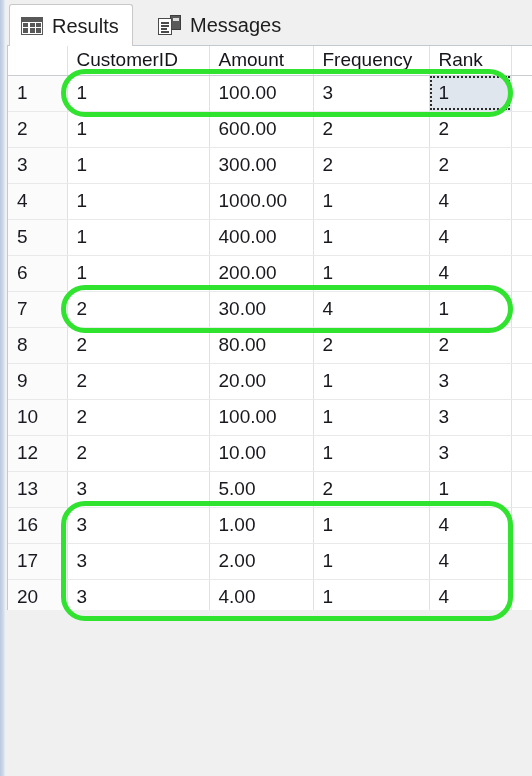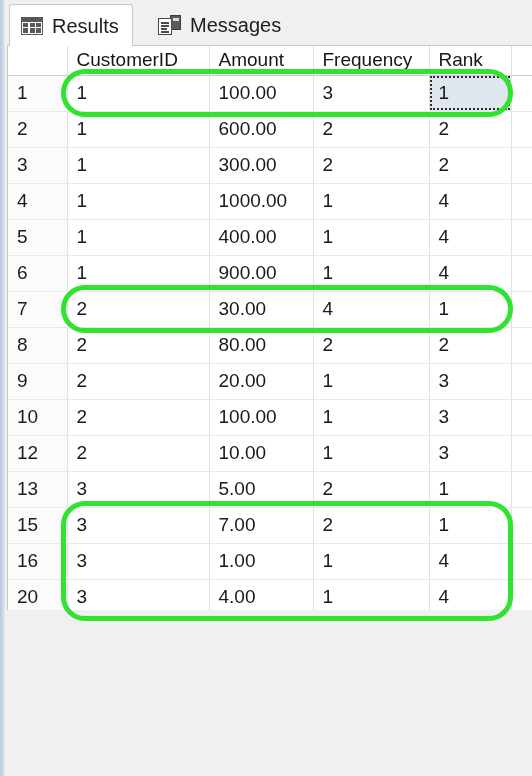--- a/index.html
+++ b/index.html
@@ -324,21 +324,21 @@
             <td class="rownum">5</td>
             <td>1</td>
             <td>400.00</td>
             <td>1</td>
             <td>4</td>
             <td class="pad-cell"></td>
           </tr>
           <tr>
             <td class="rownum">6</td>
             <td>1</td>
-            <td>900.00</td>
+            <td>200.00</td>
             <td>1</td>
             <td>4</td>
             <td class="pad-cell"></td>
           </tr>
           <tr>
             <td class="rownum">7</td>
             <td>2</td>
             <td>30.00</td>
             <td>4</td>
             <td>1</td>
@@ -378,31 +378,31 @@
           </tr>
           <tr>
             <td class="rownum">13</td>
             <td>3</td>
             <td>5.00</td>
             <td>2</td>
             <td>1</td>
             <td class="pad-cell"></td>
           </tr>
           <tr>
-            <td class="rownum">15</td>
-            <td>3</td>
-            <td>7.00</td>
-            <td>2</td>
-            <td>1</td>
-            <td class="pad-cell"></td>
-          </tr>
-          <tr>
             <td class="rownum">16</td>
             <td>3</td>
             <td>1.00</td>
+            <td>1</td>
+            <td>4</td>
+            <td class="pad-cell"></td>
+          </tr>
+          <tr>
+            <td class="rownum">17</td>
+            <td>3</td>
+            <td>2.00</td>
             <td>1</td>
             <td>4</td>
             <td class="pad-cell"></td>
           </tr>
           <tr>
             <td class="rownum">20</td>
             <td>3</td>
             <td>4.00</td>
             <td>1</td>
             <td>4</td>

